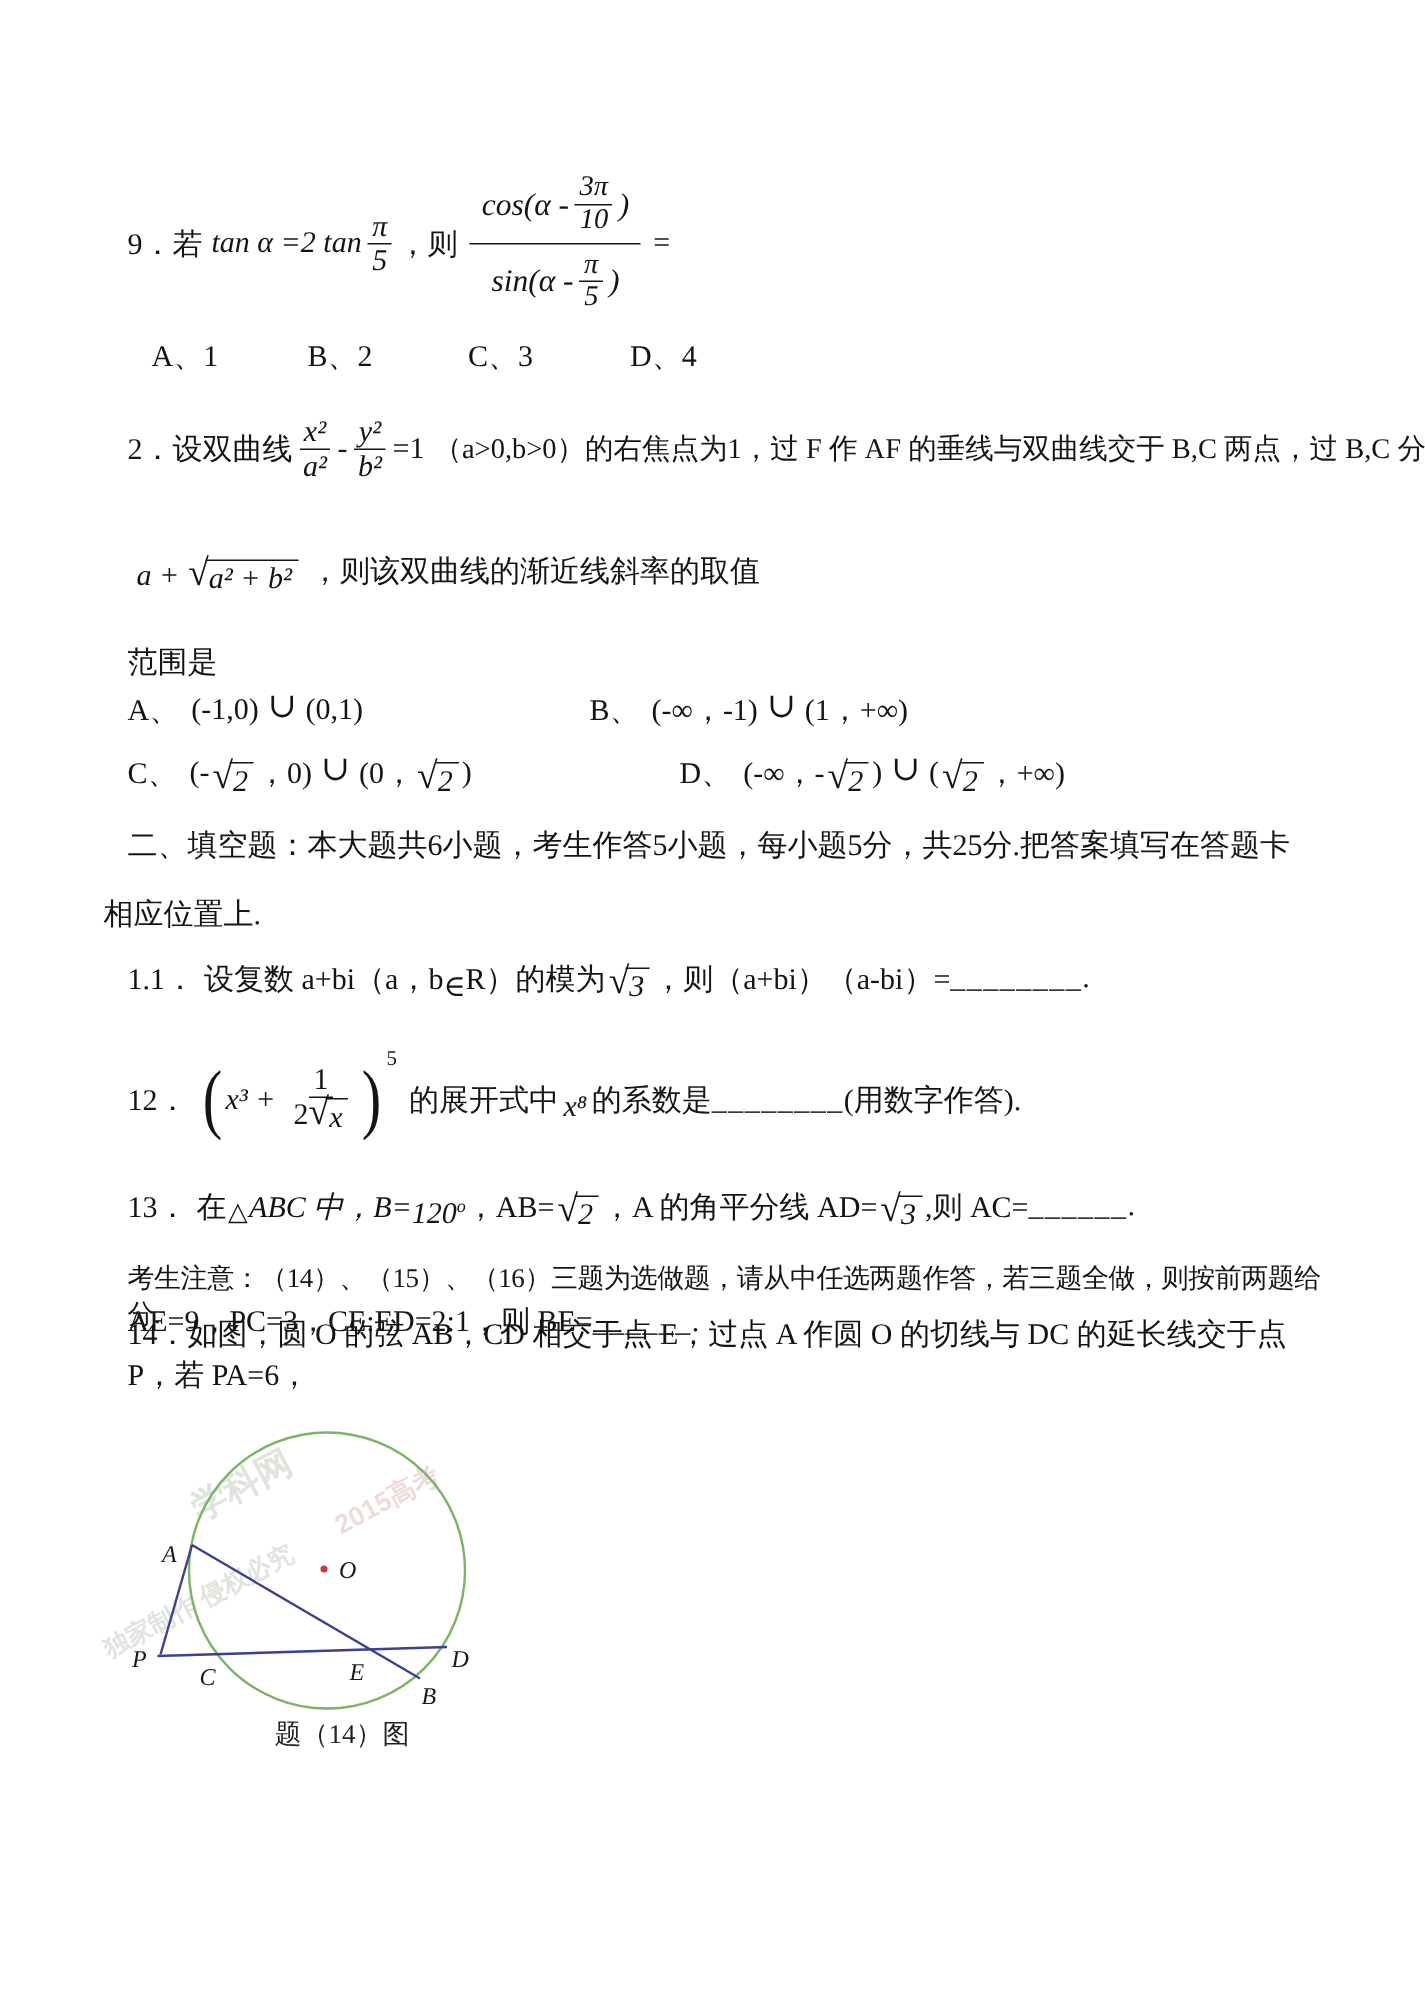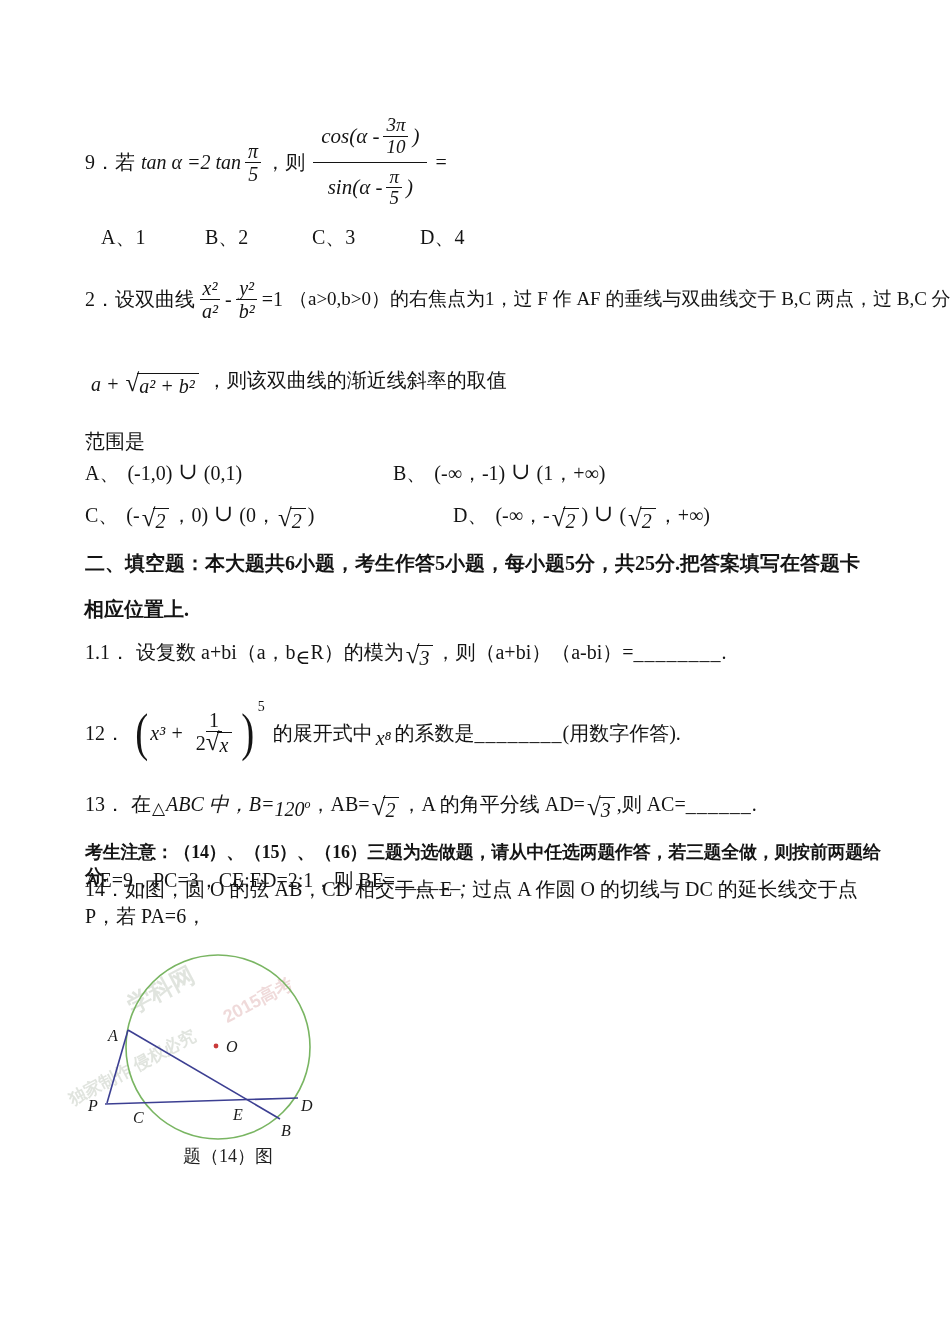--- a/index.html
+++ b/index.html
@@ -1,21 +1,21 @@
 <!DOCTYPE html>
 <html><head>
 <meta charset="utf-8">
 <style>
   html,body{margin:0;padding:0;background:#fff;}
   .page{position:relative;width:950px;height:1344px;background:#ffffff;overflow:hidden;
         font-family:"Liberation Serif","DejaVu Serif",serif;color:#141414;font-size:20px;}
   .abs{position:absolute;}
   .row{position:absolute;display:flex;align-items:center;white-space:nowrap;}
   .it{font-style:italic;}
-  .bold{font-weight:bold;}
+  .bold{font-weight:normal;}
   
   .frac{display:inline-flex;flex-direction:column;align-items:center;text-align:center;
         margin:0 4px;vertical-align:middle;font-style:italic;line-height:1.1;}
   .frac .fn{padding:0 3px;border-bottom:1.5px solid #141414;}
   .frac .fd{padding:0 3px;}
   
   .bigfrac{display:inline-flex;flex-direction:column;align-items:center;margin:0 8px;}
   .bf-top{display:inline-flex;align-items:center;border-bottom:1.7px solid #141414;padding:0 8px 4px;}
   .bf-bot{display:inline-flex;align-items:center;padding:4px 8px 0;}
   
@@ -157,21 +157,21 @@
       <span>(</span>
       <span class="sqrt low">
           <span class="rs">√</span>
           <span class="rb">2</span>
         </span>
       <span>，+∞)</span>
     </span>
   </div>
 
   <div class="abs bold" style="left:85px;top:550px;width:790px;">二、填空题：本大题共6小题，考生作答5小题，每小题5分，共25分.把答案填写在答题卡</div>
-  <div class="abs bold" style="left:84px;top:596px;">相应位置上.</div>
+  <div class="abs bold" style="left:69px;top:596px;">相应位置上.</div>
 
   <div class="row" style="left:85px;top:626px;height:52px;">
     <span>1.1．</span>
     <span style="margin-left:6px;">设复数 a+bi（a，b</span>
     <span class="elem">∈</span>
     <span>R）的模为</span>
     <span class="sqrt low">
         <span class="rs">√</span>
         <span class="rb">3</span>
       </span>

